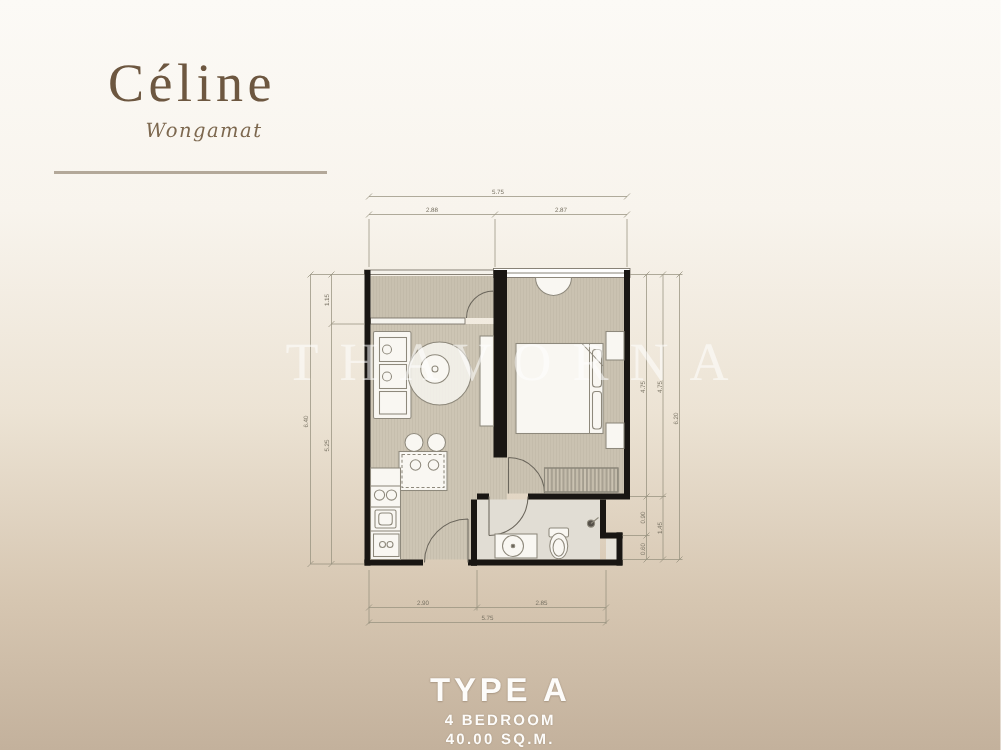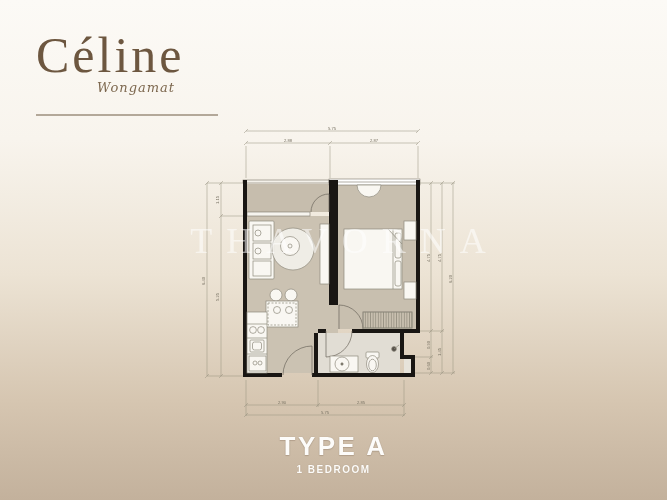--- a/index.html
+++ b/index.html
@@ -4,40 +4,41 @@
 <style>
   html,body{margin:0;padding:0;}
   .stage{
     position:relative;width:667px;height:500px;overflow:hidden;
     background:linear-gradient(180deg,#fcfaf6 0%,#f8f4ed 28%,#ece3d4 55%,#d6c6b1 80%,#c3b19c 100%);
     font-family:"Liberation Sans",sans-serif;
   }
   
   .logo{position:absolute;left:36px;top:26px;width:214px;}
   .logo-name{
-    font-family:"Liberation Serif",serif;font-weight:400;font-size:50px;line-height:58px;
-    color:#6d5740;letter-spacing:3px;
+    font-family:"Liberation Serif",serif;font-weight:400;font-size:36px;line-height:58px;
+    color:#6d5740;letter-spacing:3px;margin-left:36px;
   }
   .logo-sub{
     font-family:"DejaVu Serif",serif;font-style:italic;font-size:13px;color:#7d684f;
     text-align:center;margin-top:-4px;padding-right:14px;letter-spacing:1px;
   }
   .logo-rule{position:absolute;left:0;top:88px;width:182px;height:2px;background:#a79a89;opacity:.85;}
   
   svg.plan{position:absolute;left:0;top:0;}
   .dimtxt{font-family:"Liberation Sans",sans-serif;font-size:4.2px;fill:#797364;}
   .wm{
     font-family:"Liberation Serif",serif;font-size:36px;letter-spacing:14px;
     fill:#ffffff;fill-opacity:.55;
   }
   
   .type-block{position:absolute;left:0;right:0;top:431px;text-align:center;color:#fdfcfa;}
   .type-title{
-    font-size:26px;font-weight:bold;letter-spacing:2.5px;
+    font-size:22px;font-weight:bold;letter-spacing:2.5px;
     text-shadow:0 0 1px rgba(110,92,70,.45),0 1px 1px rgba(110,92,70,.25);
+    margin-top:16px;
   }
   .type-line{
     font-size:10px;font-weight:bold;letter-spacing:1.5px;margin-top:2px;
     text-shadow:0 0 1px rgba(110,92,70,.4);
   }
 </style>
 </head>
 <body>
 
 <div class="stage">
@@ -204,16 +205,17 @@
       <text class="dimtxt" x="441" y="258" transform="rotate(-90 441 258)">4.75</text>
       <text class="dimtxt" x="441" y="352" transform="rotate(-90 441 352)">1.45</text>
       <text class="dimtxt" x="452" y="279" transform="rotate(-90 452 279)">6.20</text>
     </g>
 
     <text class="wm" x="345" y="253" text-anchor="middle">THAVORNA</text>
   </svg>
 
   <div class="type-block">
     <div class="type-title">TYPE A</div>
-    <div class="type-line">1 BEDROOM</div>
+    <div class="type-line">4 BEDROOM</div>
+    <div class="type-line">40.00 SQ.M.</div>
   </div>
 
 </div>
 
 </body></html>

